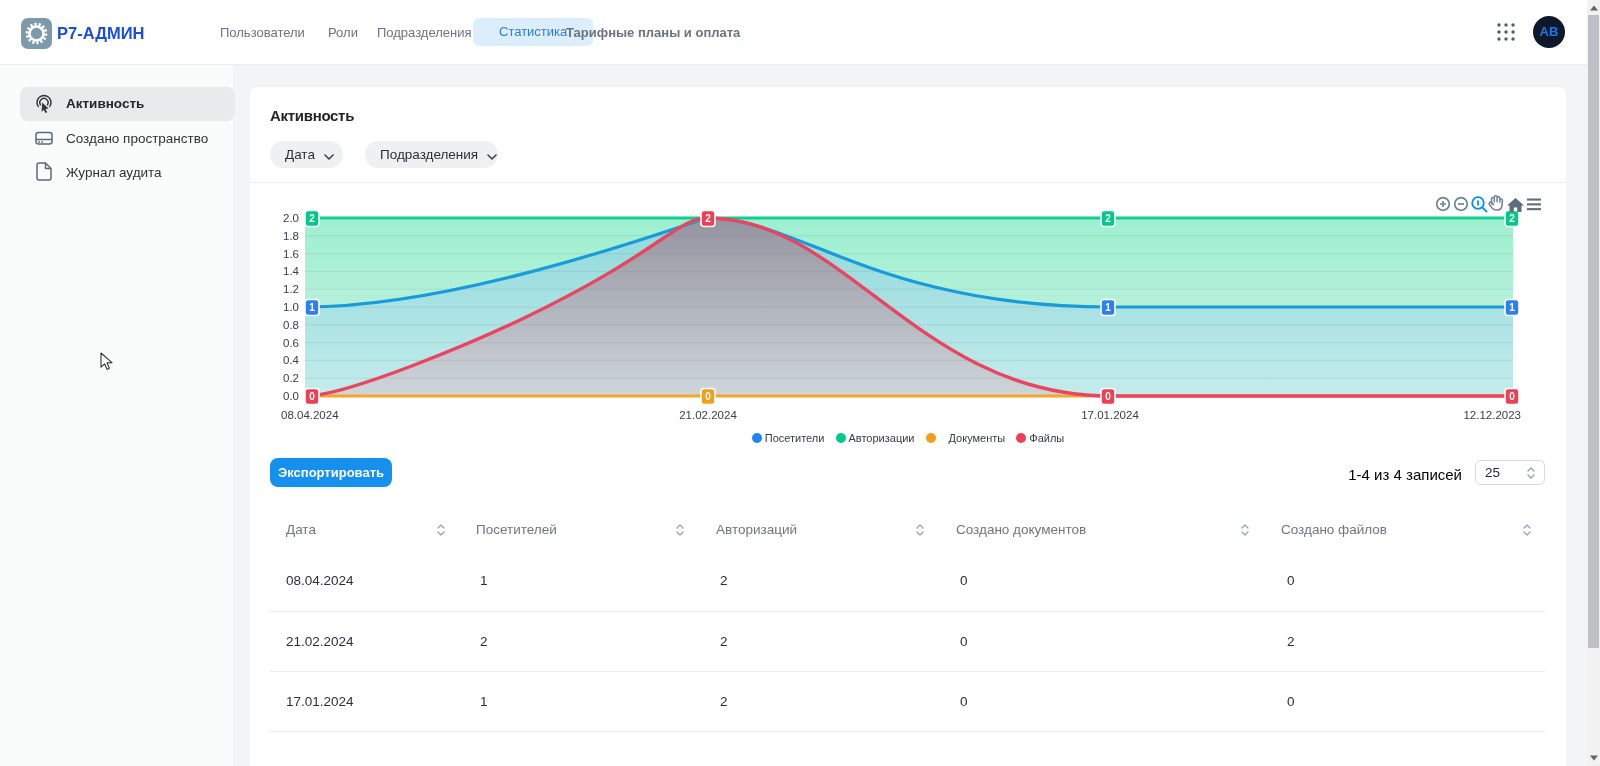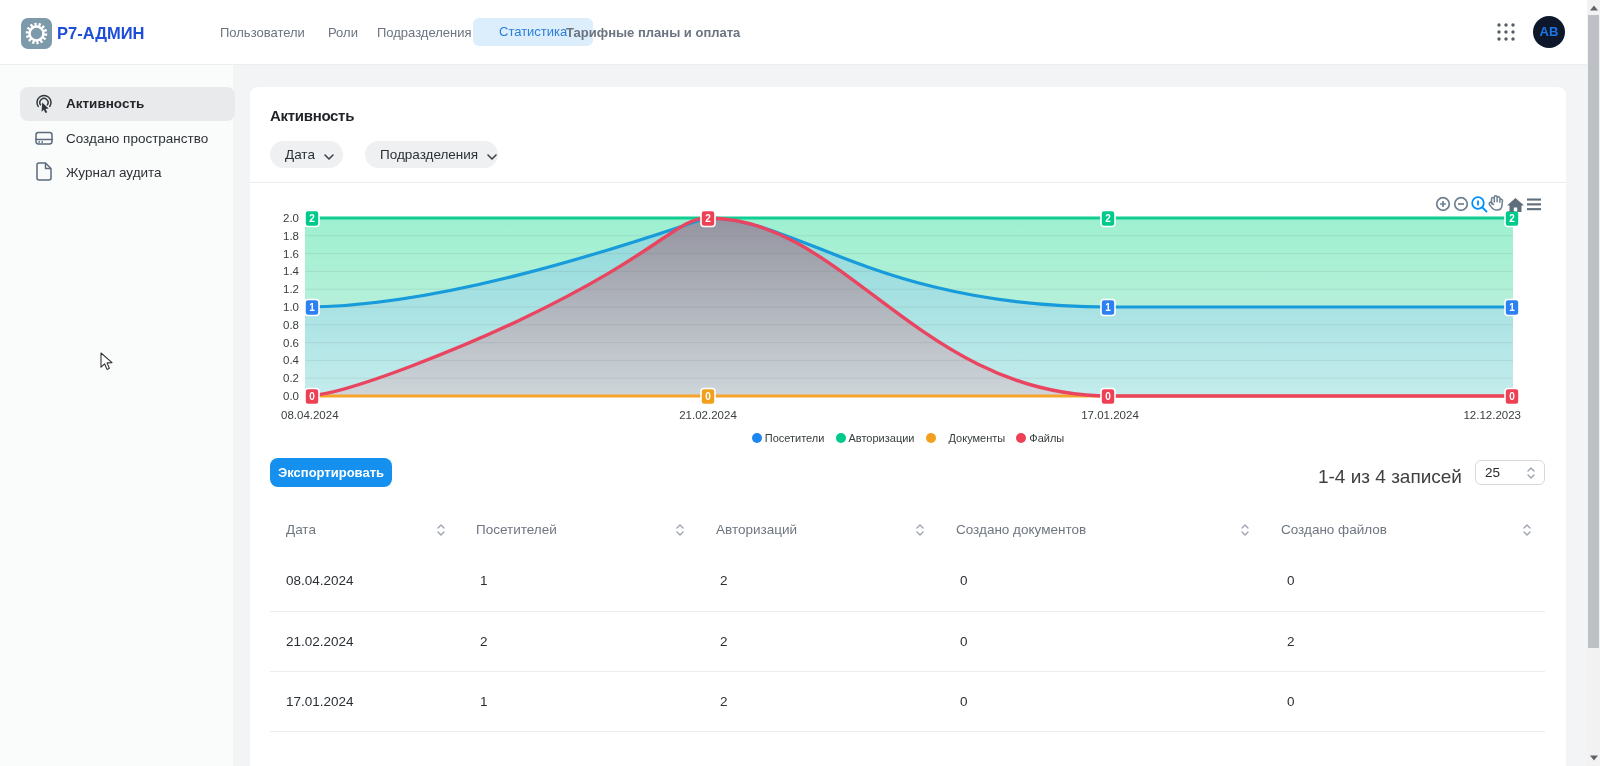--- a/index.html
+++ b/index.html
@@ -211,21 +211,21 @@
 </svg>
 
 <div class="abs" style="left:250px;top:432px;width:1316px;text-align:center;z-index:2;font-size:11px;color:#373d3f;">
   <span style="display:inline-block;width:10px;height:10px;border-radius:50%;background:#1e86f0;vertical-align:-1px;"></span><span style="margin:0 8px 0 3px;">Посетители</span>
   <span style="display:inline-block;width:10px;height:10px;border-radius:50%;background:#00c98c;vertical-align:-1px;"></span><span style="margin:0 8px 0 3px;">Авторизации</span>
   <span style="display:inline-block;width:10px;height:10px;border-radius:50%;background:#f0a01d;vertical-align:-1px;"></span><span style="margin:0 8px 0 13px;">Документы</span>
   <span style="display:inline-block;width:10px;height:10px;border-radius:50%;background:#ee4054;vertical-align:-1px;"></span><span style="margin:0 0 0 3px;">Файлы</span>
 </div>
 
 <div class="abs" style="left:270px;top:458px;width:122px;height:29px;background:#1590ee;border-radius:8px;color:#fff;font-size:13px;font-weight:bold;text-align:center;line-height:29px;z-index:2;">Экспортировать</div>
-<div class="abs" style="right:138px;top:466px;font-size:19px;color:#404040;z-index:2;">1-4 из 4 записей</div>
+<div class="abs" style="right:138px;top:466px;font-size:15px;color:#000000;z-index:2;">1-4 из 4 записей</div>
 <div class="abs" style="left:1475px;top:460px;width:70px;height:25px;border:1px solid #d4d9de;border-radius:6px;z-index:2;background:#fff;">
   <span style="position:absolute;left:9px;top:4px;font-size:13.5px;color:#26292e;">25</span>
   <svg style="position:absolute;right:9px;top:6px" width="8" height="12" viewBox="0 0 8 12">
     <path d="M1 4 L4 1 L7 4" fill="none" stroke="#9aa3ad" stroke-width="1.4" stroke-linecap="round" stroke-linejoin="round"></path>
     <path d="M1 8 L4 11 L7 8" fill="none" stroke="#9aa3ad" stroke-width="1.4" stroke-linecap="round" stroke-linejoin="round"></path>
   </svg>
 </div>
 
 <div id="tbl" style="z-index:2;">
 <table>

